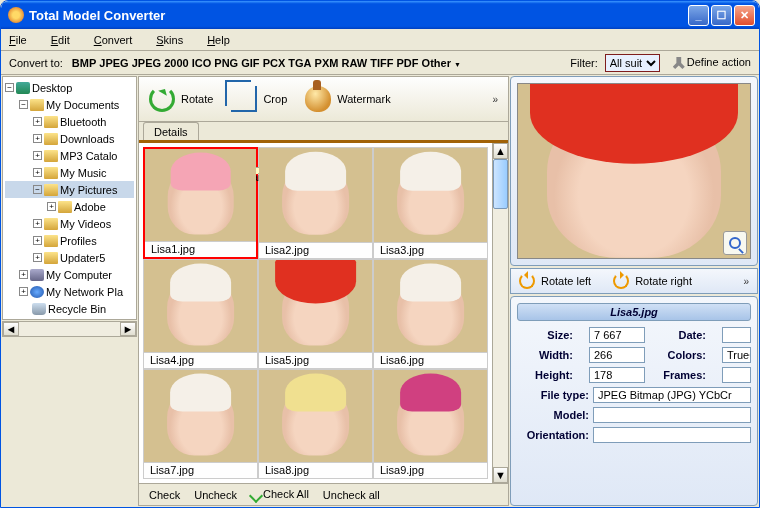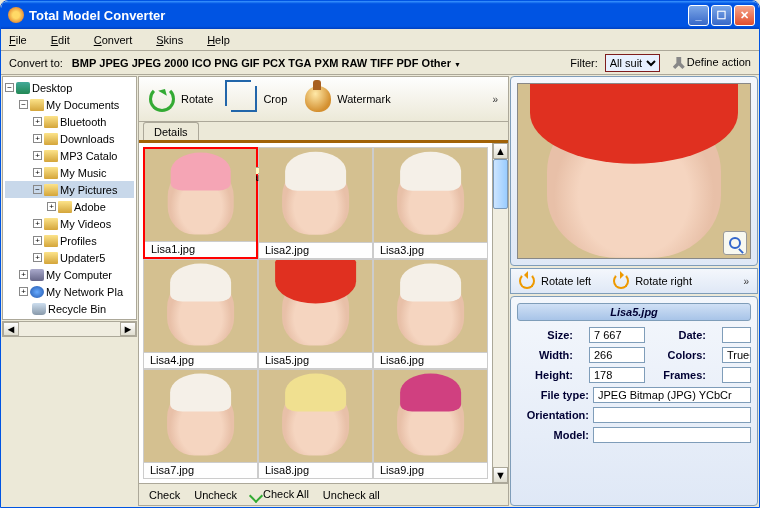--- a/index.html
+++ b/index.html
@@ -327,22 +327,22 @@
         <div class="k">Height:</div>
         <div class="v">178</div>
         <div class="k">Frames:</div>
         <div class="v"></div>
       </div>
       <div class="prop-row">
           <div class="k">File type:</div>
           <div class="v">JPEG Bitmap (JPG) YCbCr</div>
         </div>
       <div class="prop-row">
+          <div class="k">Model:</div>
+          <div class="v"></div>
+        </div>
+      <div class="prop-row">
           <div class="k">Orientation:</div>
           <div class="v"></div>
         </div>
-      <div class="prop-row">
-          <div class="k">Model:</div>
-          <div class="v"></div>
-        </div>
     </div>
   </div>
 </div>
 
 </body></html>

